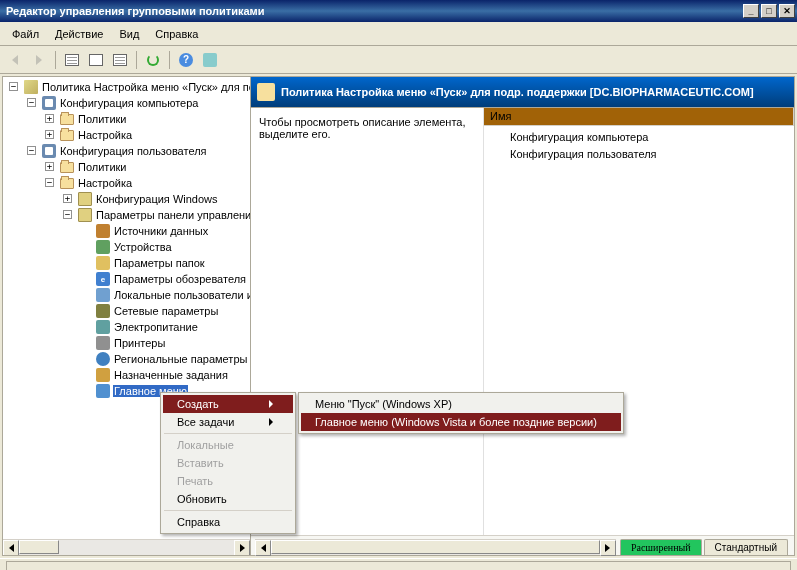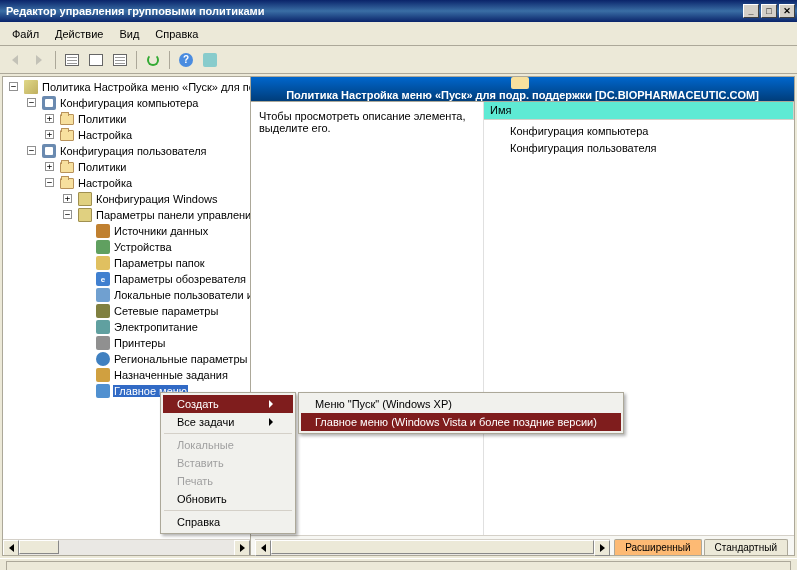--- a/index.html
+++ b/index.html
@@ -43,33 +43,33 @@
 .folder::before { content: ''; position: absolute; top: -3px; left: 0; width: 6px; height: 3px; background: #f7e09e; border: 1px solid #b8925a; border-bottom: none; border-radius: 1px 1px 0 0; }
 .scroll-icon { width: 14px; height: 14px; background: linear-gradient(135deg, #e0d888 0%, #c0b060 100%); border-radius: 1px; }
 .config-icon { width: 14px; height: 14px; background: #6a8ab0; border-radius: 2px; position: relative; }
 .config-icon::after { content: ''; position: absolute; inset: 3px; background: #fff; border-radius: 1px; }
 .prefs-icon { width: 14px; height: 14px; background: #e0d080; border: 1px solid #a09050; border-radius: 1px; position: relative; }
 .tiny-icon { width: 14px; height: 14px; border-radius: 2px; display: flex; align-items: center; justify-content: center; font-size: 8px; font-weight: bold; color: #fff; }
 .tree-label { padding: 0 1px; }
 
 
 .right-pane { flex: 1; display: flex; flex-direction: column; }
-.right-header { background: linear-gradient(to bottom, #0066cc 0%, #003d7a 100%); height: 24px; display: flex; align-items: center; padding: 0 6px; color: #fff; font-weight: bold; flex-direction: column; }
+.right-header { background: linear-gradient(to bottom, #0066cc 0%, #003d7a 100%); height: 30px; display: flex; align-items: center; padding: 0 6px; color: #fff; font-weight: bold; }
 .right-header .hicon { width: 18px; height: 18px; background: #f7e09e; border-radius: 2px; margin-right: 6px; }
 .right-body { flex: 1; display: flex; border-top: 1px solid #aca899; }
 .desc-pane { width: 232px; padding: 8px; color: #000; }
 .list-pane { flex: 1; border-left: 1px solid #e0e0e0; }
 .list-header { height: 18px; border-bottom: 1px solid #d4d0c8; display: flex; }
-.list-header .col { padding: 2px 6px; border-right: 1px solid #d4d0c8; background: #5eead4; flex: 1; }
+.list-header .col { padding: 2px 6px; border-right: 1px solid #d4d0c8; background: #a16207; flex: 1; }
 .list-body { padding: 2px; }
 .list-row { display: flex; align-items: center; height: 17px; padding: 0 4px; gap: 4px; }
 .list-row .licon { width: 16px; height: 16px; }
 .tabs { height: 20px; display: flex; align-items: flex-end; padding: 0 4px; background: #f7f7f3; border-top: 1px solid #d4d0c8; }
 .tab { padding: 2px 10px; border: 1px solid #aca899; border-bottom: none; background: #ece9d8; margin-right: 2px; border-radius: 2px 2px 0 0; font-size: 10px; }
-.tab.active { background: #fdba74; }
+.tab.active { background: #22c55e; font-family: Liberation Serif, serif; }
 
 
 .ctxmenu { position: absolute; background: #f1f1ed; border: 1px solid #aca899; box-shadow: 2px 2px 3px rgba(0,0,0,0.3); padding: 2px; z-index: 100; }
 .ctxmenu .item { padding: 3px 20px 3px 14px; cursor: default; display: flex; align-items: center; justify-content: space-between; min-width: 130px; }
 .ctxmenu .item.highlight { background: #7f1d1d; color: #fff; }
 .ctxmenu .item.disabled { color: #a0a0a0; }
 .ctxmenu .item .arrow { width: 0; height: 0; border-top: 4px solid transparent; border-bottom: 4px solid transparent; border-left: 4px solid currentColor; margin-left: 10px; }
 .ctxmenu .sep { height: 1px; background: #d4d0c8; margin: 2px 1px; }
 
 

